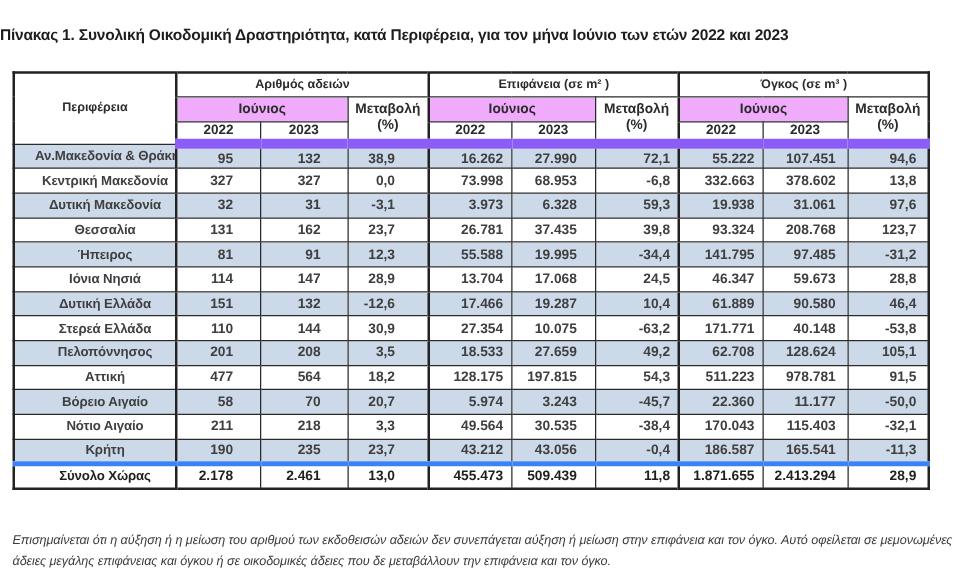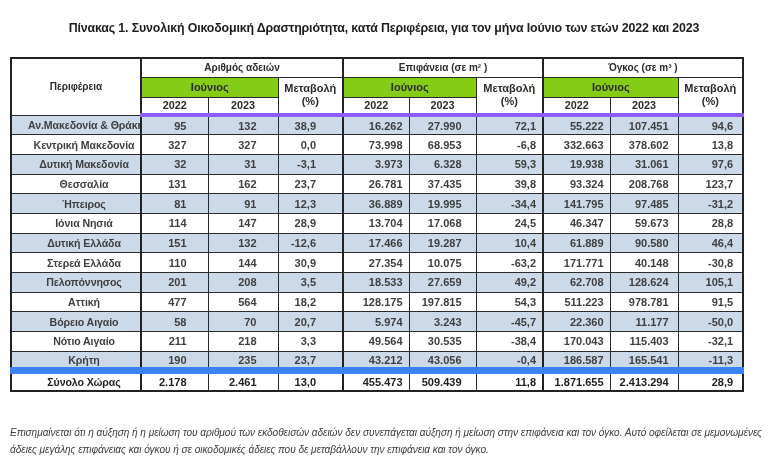--- a/index.html
+++ b/index.html
@@ -6,55 +6,55 @@
   html,body { background:#ffffff; }
   body {
     width:768px; height:462px;
     font-family:"Liberation Sans", sans-serif;
     -webkit-font-smoothing:antialiased;
   }
   .page { position:relative; width:768px; height:462px; overflow:hidden; background:#fff; }
 
   .title {
     position:absolute; top:21px; left:0; width:100%;
-    text-align:center; font-weight:700; font-size:12.4px;
+    font-weight:700; font-size:12.4px;
     color:#1d1d1d; letter-spacing:-0.15px;
   }
 
   table.stat {
     position:absolute; left:10px; top:57px; width:732px;
     border-collapse:collapse; table-layout:fixed;
     border:2px solid #222;
   }
   table.stat td {
     border:1px solid #2a2a2a;
     white-space:nowrap; overflow:hidden;
   }
   
   table.stat td.gb { border-left:2px solid #222; }
   thead td { text-align:center; font-weight:700; color:#2b2b2b; background:#fff; }
   thead tr.r1 td { height:19px; font-size:10px; }
   thead tr.r2 td { height:20px; font-size:11px; }
   thead tr.r3 td { height:18px; font-size:10.8px; }
-  thead tr:last-child td, thead td[rowspan="2"] { border-bottom:4px solid #8b5cf6; }
+  thead tr:last-child td, thead td[rowspan="2"] { border-bottom:8px solid #8b5cf6; }
   td.region-h { font-size:11px; }
-  td.month { background:#84cc16; }
+  td.month { background:#f0abfc; }
   td.change { font-size:10.6px; line-height:1.25; }
 
   tbody td {
     height:19.7px; font-size:11px; font-weight:700;
     color:#3f3f3f; text-align:right;
   }
   tbody td.region {
     text-align:center; padding-left:16px;
     font-size:10.6px; letter-spacing:-0.1px;
   }
   tbody tr:nth-child(odd)  td { background:#ccd9e9; }
   tbody tr:nth-child(even) td { background:#ffffff; }
-  tbody tr.total td { color:#1f1f1f; background:#fff; border-top:7px solid #3b82f6; }
+  tbody tr.total td { color:#1f1f1f; background:#fff; border-top:4px solid #3b82f6; }
 
   
   tbody td:nth-child(2) { padding-right:21px; }
   tbody td:nth-child(3) { padding-right:21px; }
   tbody td:nth-child(4) { padding-right:26px;text-align:right; }
   tbody td:nth-child(5) { padding-right:6px; }
   tbody td:nth-child(6) { padding-right:14px; }
   tbody td:nth-child(7) { padding-right:6px; }
   tbody td:nth-child(8) { padding-right:6px; }
   tbody td:nth-child(9) { padding-right:9px; }
@@ -157,21 +157,21 @@
           <td>39,8</td>
           <td class="gb">93.324</td>
           <td>208.768</td>
           <td>123,7</td>
         </tr>
         <tr>
           <td class="region">Ήπειρος</td>
           <td class="gb">81</td>
           <td>91</td>
           <td>12,3</td>
-          <td class="gb">36.889</td>
+          <td class="gb">55.588</td>
           <td>19.995</td>
           <td>-34,4</td>
           <td class="gb">141.795</td>
           <td>97.485</td>
           <td>-31,2</td>
         </tr>
         <tr>
           <td class="region">Ιόνια Νησιά</td>
           <td class="gb">114</td>
           <td>147</td>
@@ -198,21 +198,21 @@
         <tr>
           <td class="region">Στερεά Ελλάδα</td>
           <td class="gb">110</td>
           <td>144</td>
           <td>30,9</td>
           <td class="gb">27.354</td>
           <td>10.075</td>
           <td>-63,2</td>
           <td class="gb">171.771</td>
           <td>40.148</td>
-          <td>-30,8</td>
+          <td>-53,8</td>
         </tr>
         <tr>
           <td class="region">Πελοπόννησος</td>
           <td class="gb">201</td>
           <td>208</td>
           <td>3,5</td>
           <td class="gb">18.533</td>
           <td>27.659</td>
           <td>49,2</td>
           <td class="gb">62.708</td>

